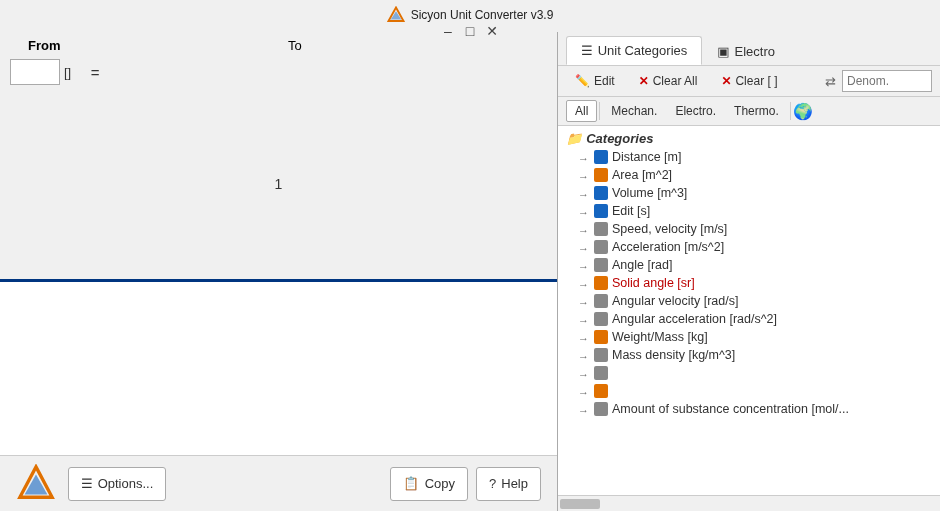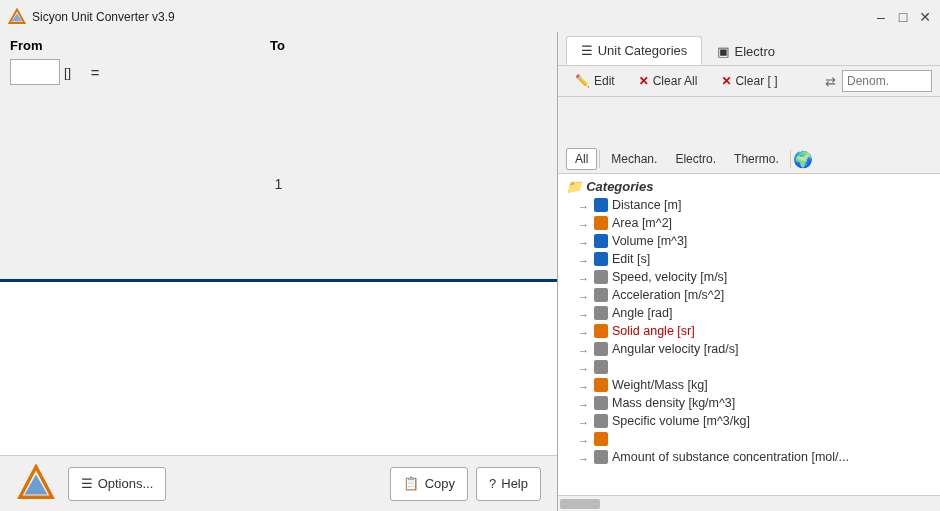--- a/index.html
+++ b/index.html
@@ -16,20 +16,21 @@
 
     
     .title-bar {
       background: #f0f0f0;
       display: flex;
       align-items: center;
       justify-content: space-between;
       padding: 6px 8px 4px 8px;
       border-bottom: none;
       height: 32px;
+      flex-direction: column;
     }
     .title-bar-left {
       display: flex;
       align-items: center;
       gap: 6px;
     }
     .title-bar-icon {
       width: 18px;
       height: 18px;
     }
@@ -65,30 +66,30 @@
     
     .left-panel {
       width: 558px;
       display: flex;
       flex-direction: column;
       border-right: 1px solid #aaa;
     }
 
     .converter-header {
       display: flex;
-      padding: 6px 10px 2px 10px;
+      padding: 6px 10px 2px 28px;
       align-items: center;
     }
     .header-from {
       font-weight: bold;
       font-size: 13px;
       width: 260px;
     }
     .header-to {
-      font-weight: bold;
+      font-weight: normal;
       font-size: 13px;
     }
 
     .converter-inputs {
       display: flex;
       align-items: center;
       padding: 4px 10px;
       gap: 0;
       position: relative;
     }
@@ -240,21 +241,20 @@
     }
 
     
     .filter-bar {
       display: flex;
       align-items: center;
       padding: 3px 8px;
       border-bottom: 1px solid #ccc;
       gap: 0;
       background: #f0f0f0;
-      margin-top: 48px;
     }
     .filter-tab {
       padding: 3px 8px;
       cursor: pointer;
       font-size: 12px;
       border: 1px solid transparent;
       border-radius: 2px;
       color: #333;
     }
     .filter-tab.active {
@@ -508,35 +508,35 @@
             <span>Solid angle [sr]</span>
           </div>
           <div class="tree-item">
             <span class="tree-arrow">→</span>
             <span class="tree-icon gray"></span>
             <span>Angular velocity [rad/s]</span>
           </div>
           <div class="tree-item">
             <span class="tree-arrow">→</span>
             <span class="tree-icon gray"></span>
+            <span>Angular acceleration [rad/s^2]</span>
           </div>
           <div class="tree-item">
             <span class="tree-arrow">→</span>
             <span class="tree-icon orange"></span>
             <span>Weight/Mass [kg]</span>
           </div>
           <div class="tree-item">
             <span class="tree-arrow">→</span>
             <span class="tree-icon gray"></span>
             <span>Mass density [kg/m^3]</span>
           </div>
           <div class="tree-item">
             <span class="tree-arrow">→</span>
             <span class="tree-icon gray"></span>
-            <span>Specific volume [m^3/kg]</span>
           </div>
           <div class="tree-item highlighted">
             <span class="tree-arrow">→</span>
             <span class="tree-icon orange"></span>
           </div>
           <div class="tree-item">
             <span class="tree-arrow">→</span>
             <span class="tree-icon gray"></span>
             <span>Amount of substance concentration [mol/...</span>
           </div>

